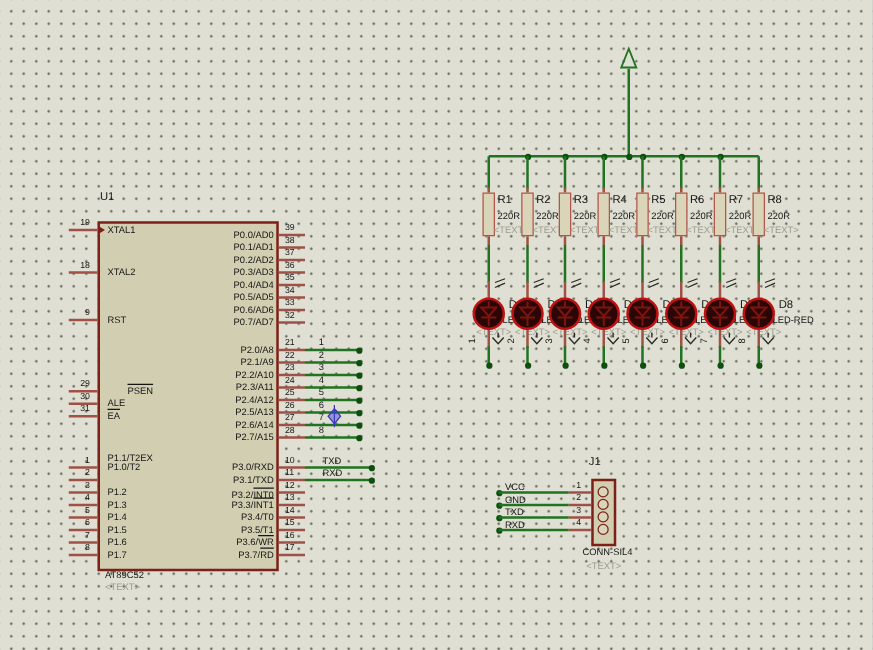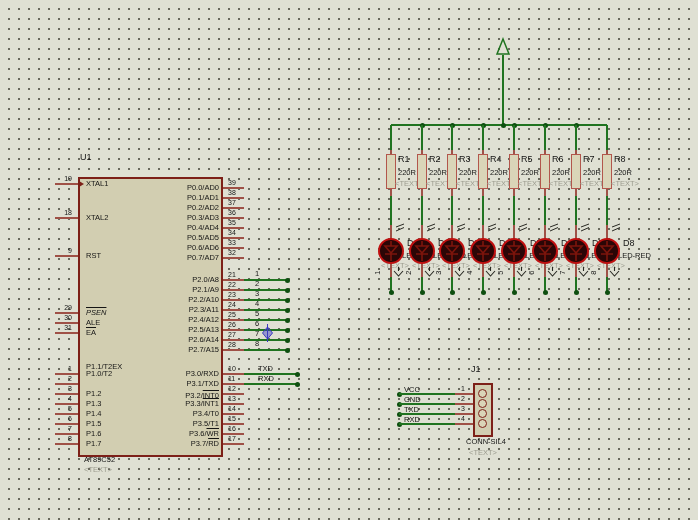--- a/index.html
+++ b/index.html
@@ -260,21 +260,21 @@
     <div class="abs t" style="left: 86px; top: 180px;"><span>XTAL1</span><span class="ov"></span></div>
     <div class="abs " style="left: 79px; top: 181px; width: 0px; height: 0px; border-left: 5px solid rgb(125, 32, 24); border-top: 3px solid transparent; border-bottom: 3px solid transparent;"></div>
     <div class="abs " style="left: 55px; top: 217px; width: 23px; height: 2px; background: rgb(159, 81, 71);"></div>
     <div class="abs t num" style="left: 44px; top: 209px; width: 28px; text-align: right;">18</div>
     <div class="abs t" style="left: 86px; top: 214px;"><span>XTAL2</span><span class="ov"></span></div>
     <div class="abs " style="left: 55px; top: 255px; width: 23px; height: 2px; background: rgb(159, 81, 71);"></div>
     <div class="abs t num" style="left: 44px; top: 247px; width: 28px; text-align: right;">9</div>
     <div class="abs t" style="left: 86px; top: 252px;"><span>RST</span><span class="ov"></span></div>
     <div class="abs " style="left: 55px; top: 312px; width: 23px; height: 2px; background: rgb(159, 81, 71);"></div>
     <div class="abs t num" style="left: 44px; top: 304px; width: 28px; text-align: right;">29</div>
-    <div class="abs t" style="left: 86px; top: 309px; font-style: italic;"><span></span><span class="ov">PSEN</span></div>
+    <div class="abs t" style="left: 102px; top: 309px;"><span></span><span class="ov">PSEN</span></div>
     <div class="abs " style="left: 55px; top: 322px; width: 23px; height: 2px; background: rgb(159, 81, 71);"></div>
     <div class="abs t num" style="left: 44px; top: 314px; width: 28px; text-align: right;">30</div>
     <div class="abs t" style="left: 86px; top: 319px;"><span>ALE</span><span class="ov"></span></div>
     <div class="abs " style="left: 55px; top: 332px; width: 23px; height: 2px; background: rgb(159, 81, 71);"></div>
     <div class="abs t num" style="left: 44px; top: 324px; width: 28px; text-align: right;">31</div>
     <div class="abs t" style="left: 86px; top: 329px;"><span></span><span class="ov">EA</span></div>
     <div class="abs " style="left: 55px; top: 373px; width: 23px; height: 2px; background: rgb(159, 81, 71);"></div>
     <div class="abs t num" style="left: 44px; top: 365px; width: 28px; text-align: right;">1</div>
     <div class="abs t" style="left: 86px; top: 370px;"><span>P1.0/T2</span><span class="ov"></span></div>
     <div class="abs " style="left: 55px; top: 383px; width: 23px; height: 2px; background: rgb(159, 81, 71);"></div>

